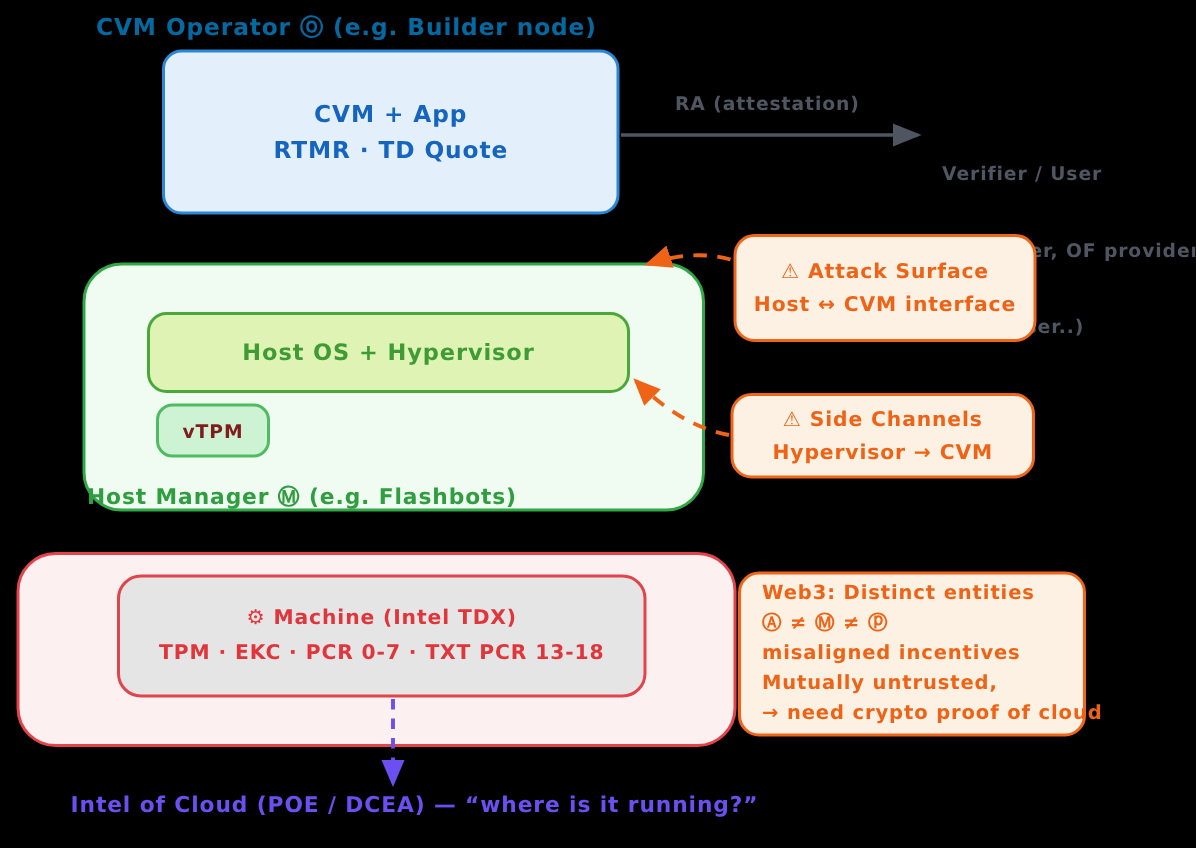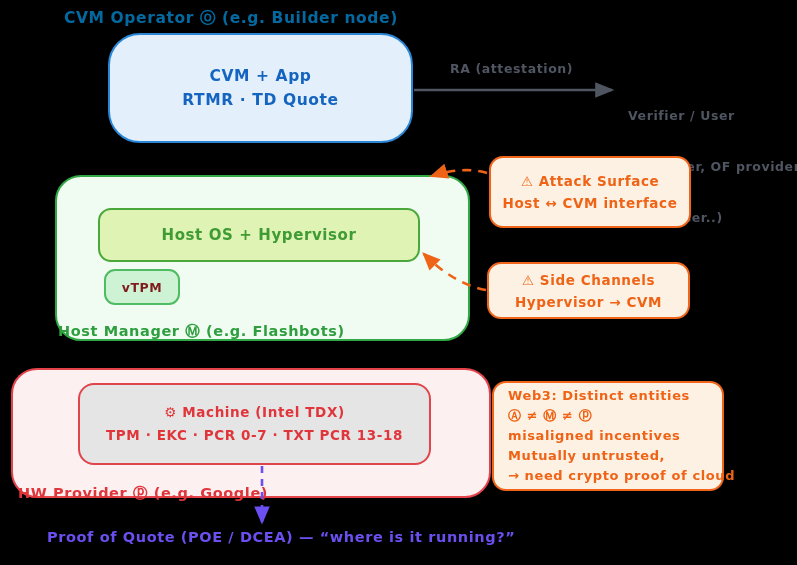--- a/index.html
+++ b/index.html
@@ -60,21 +60,21 @@
     flex-direction: column;
     align-items: center;
     justify-content: center;
     text-align: center;
   }
 
   .box-cvm {
     left: 108px; top: 33px; width: 305px; height: 110px;
     background: #e3f0fc;
     border: 2.6px solid #2a87d8;
-    border-radius: 32px;
+    border-radius: 13px;
     color: #1565c0;
     font-size: 15.5px;
     font-weight: 700;
     line-height: 24px;
   }
 
   .box-host-container {
     left: 55px; top: 175px; width: 415px; height: 166px;
     background: #f0fcf2;
     border: 2.6px solid #2fa845;
@@ -189,41 +189,40 @@
 
   <div class="abs hand label-green" style="left:58px; top:322px;">Host Manager Ⓜ (e.g. Flashbots)</div>
 
   <div class="box box-hw-container"></div>
 
   <div class="box hand box-machine">
     <div class="row">⚙ Machine (Intel TDX)</div>
     <div class="row">TPM · EKC · PCR 0-7 · TXT PCR 13-18</div>
   </div>
 
-  <div class="abs hand label-red" style="left:18px; top:484px;">HW Provider ⓟ (e.g. Google)</div>
 
   <div class="callout hand callout-attack">
     <div class="row">⚠ Attack Surface</div>
     <div class="row">Host ↔ CVM interface</div>
   </div>
 
   <div class="callout hand callout-side">
     <div class="row">⚠ Side Channels</div>
     <div class="row">Hypervisor → CVM</div>
   </div>
 
   <div class="callout hand callout-web3">
     <div class="row">Web3: Distinct entities</div>
     <div class="row">Ⓐ ≠ Ⓜ ≠ ⓟ</div>
     <div class="row">misaligned incentives</div>
     <div class="row">Mutually untrusted,</div>
     <div class="row">→ need crypto proof of cloud</div>
   </div>
 
-  <div class="abs hand label-purple" style="left:47px; top:529px;">Proof of Quote (POE / DCEA) — “where is it running?”</div>
+  <div class="abs hand label-purple" style="left:47px; top:529px;">Intel of Cloud (POE / DCEA) — “where is it running?”</div>
 
   <svg class="overlay" viewBox="0 0 797 565">
     <defs>
       <marker id="arrow-gray" markerWidth="9" markerHeight="9" refX="7" refY="3.2" orient="auto" markerUnits="strokeWidth">
         <path d="M0,0 L8,3.2 L0,6.4 z" fill="#4f5561"></path>
       </marker>
       <marker id="arrow-orange" markerWidth="8" markerHeight="8" refX="6" refY="3" orient="auto" markerUnits="strokeWidth">
         <path d="M0,0 L7,3 L0,6 z" fill="#ef6316"></path>
       </marker>
       <marker id="arrow-purple" markerWidth="8" markerHeight="8" refX="6" refY="3" orient="auto" markerUnits="strokeWidth">

